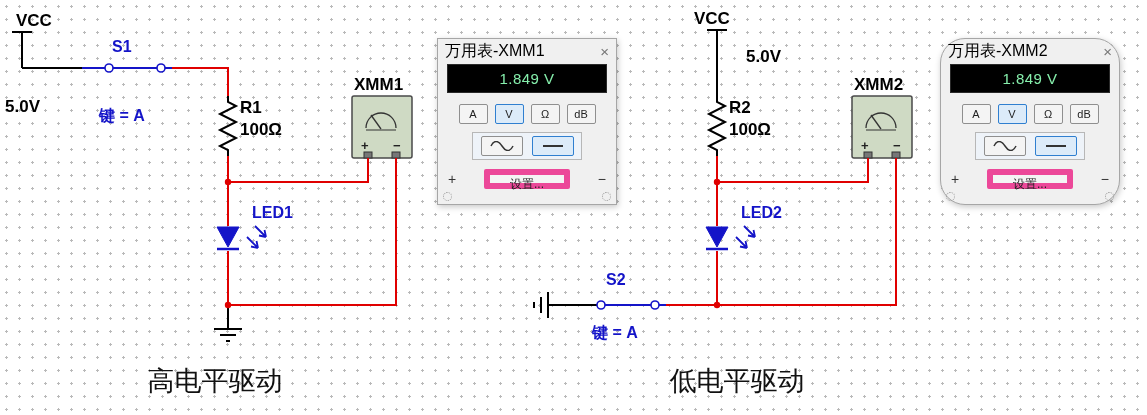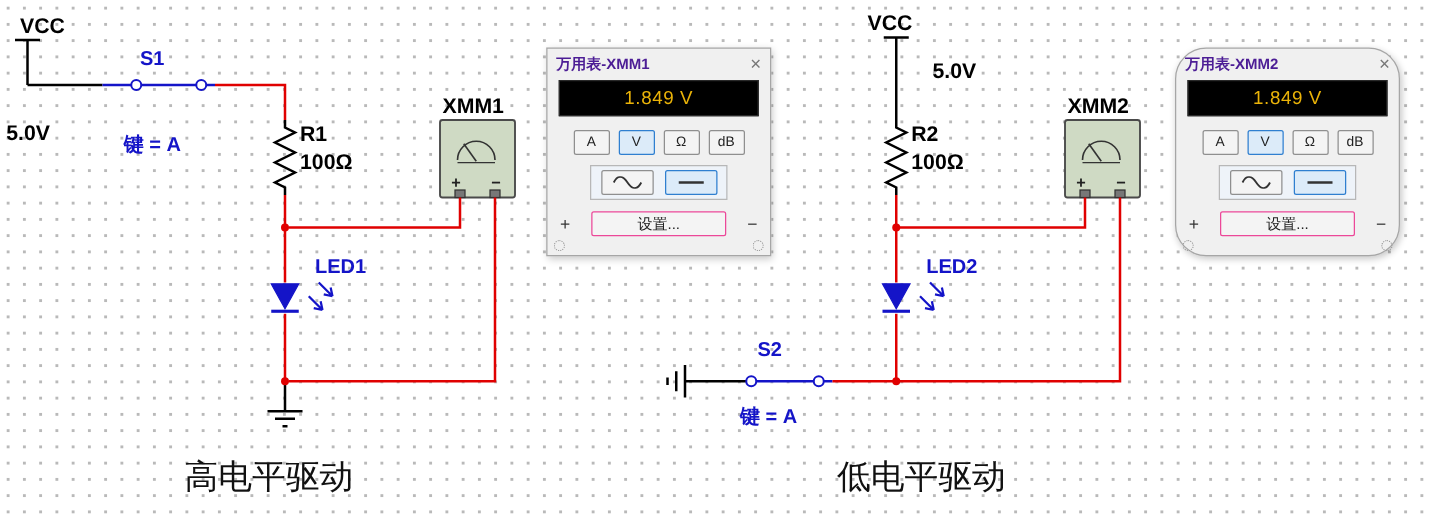--- a/index.html
+++ b/index.html
@@ -15,37 +15,37 @@
   .lbl-black{font-family:"Liberation Sans","DejaVu Sans",sans-serif;font-weight:bold;font-size:17px;fill:#000;}
   .lbl-blue{font-family:"Liberation Sans","DejaVu Sans",sans-serif;font-weight:bold;font-size:16px;fill:#1414c8;}
   .caption{font-family:"Liberation Serif","DejaVu Serif",serif;font-size:27px;fill:#111;}
   
   .mm-dialog{
     position:absolute;width:180px;height:167px;background:#f0f0f0;
     border:1px solid #a6a6a6;box-shadow:1px 2px 6px rgba(0,0,0,.22);
     box-sizing:border-box;
   }
   .mm-titlebar{height:24px;display:flex;align-items:center;justify-content:space-between;padding:0 7px;}
-  .mm-title{font-size:12px;color:#4c1d95;font-weight:bold;}
+  .mm-title{font-size:16px;color:#000000;}
   .mm-close{font-size:15px;color:#777;line-height:1;cursor:default;}
   .mm-display{margin:1px 9px 0 9px;height:27px;background:#000;border:1px solid #2a2a2a;
-    color:#eab308;display:flex;align-items:center;justify-content:center;font-size:15px;letter-spacing:.5px;}
+    color:#86efac;display:flex;align-items:center;justify-content:center;font-size:15px;letter-spacing:.5px;}
   .mm-mode-row{margin-top:11px;display:flex;justify-content:center;gap:7px;}
   .mm-btn{appearance:none;width:29px;height:20px;font-size:11px;color:#222;background:#f4f4f4;
     border:1px solid #8f8f8f;border-radius:2px;display:flex;align-items:center;justify-content:center;
     padding:0;font-family:"Liberation Sans","DejaVu Sans",sans-serif;}
   .mm-btn.selected{border:1px solid #2f7fd0;background:#dcebf9;}
   .mm-wave-wrap{margin:8px auto 0 auto;width:108px;border:1px solid #b7b7b7;padding:3px 0;
     display:flex;justify-content:center;gap:9px;background:#eef3f9;}
   .mm-btn.wave{width:42px;background:#f4f4f4;}
   .mm-btn.wave.selected{background:#dcebf9;}
   .mm-bottom{margin-top:9px;display:flex;align-items:center;justify-content:space-between;padding:0 10px;}
   .mm-sign{font-size:14px;color:#333;}
-  .mm-settings{appearance:none;width:108px;height:20px;font-size:12px;color:#222;background:#f4f4f4;
-    border:1px solid #ec4899;border-radius:2px;font-family:"Liberation Sans","DejaVu Sans",sans-serif;}
+  .mm-settings{appearance:none;width:86px;height:20px;font-size:12px;color:#222;background:#f4f4f4;
+    border:6px solid #ec4899;border-radius:2px;font-family:"Liberation Sans","DejaVu Sans",sans-serif;}
   .mm-terminal{position:absolute;bottom:3px;width:7px;height:7px;border:1px dotted #9a9a9a;border-radius:50%;}
   .mm-terminal.left{left:5px}
   .mm-terminal.right{right:5px}
 </style>
 </head>
 <body>
 
 <div class="canvas">
 
   <svg class="circuit" width="1147" height="415" viewBox="0 0 1147 415">

